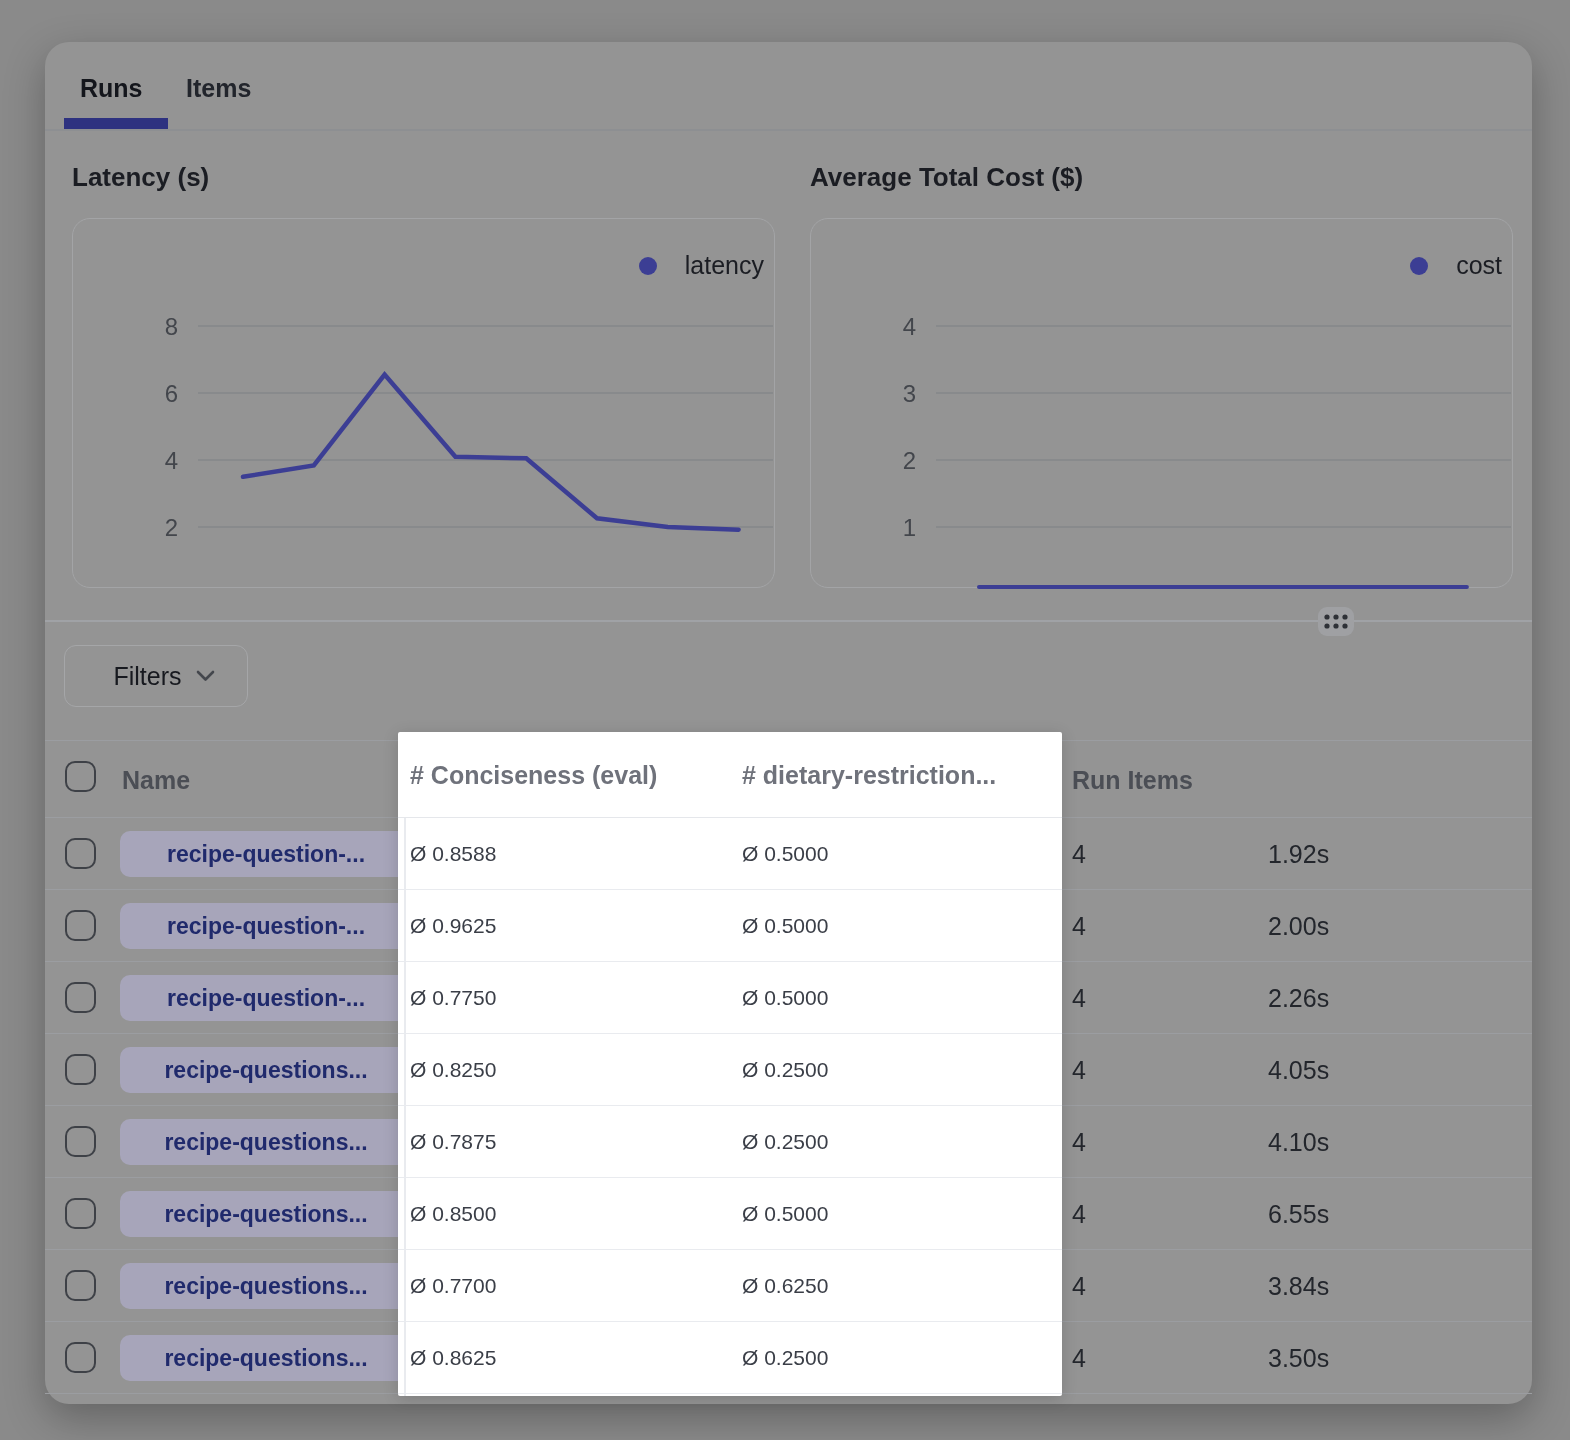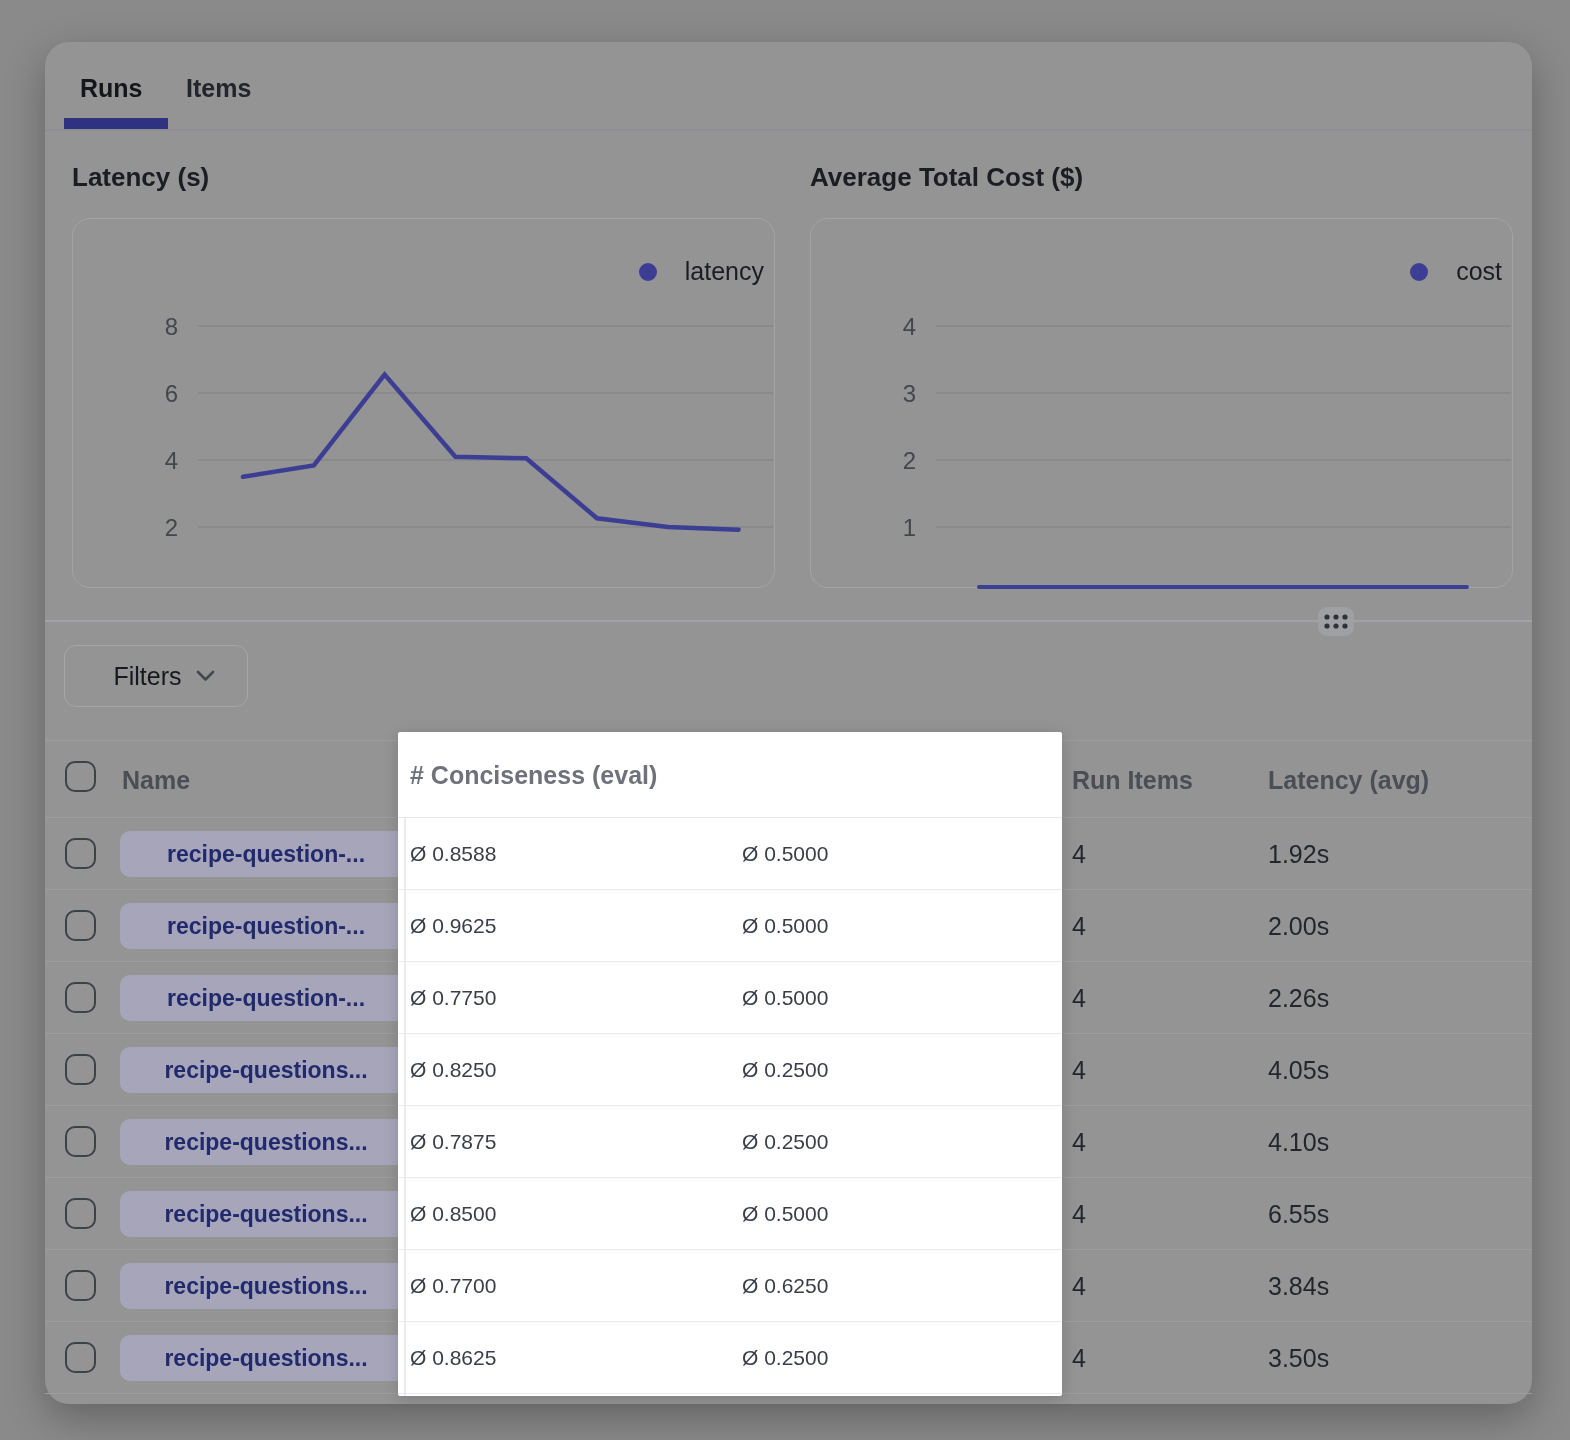--- a/index.html
+++ b/index.html
@@ -13,21 +13,21 @@
   .tab-items{left:141px;color:var(--tab-inactive-text);}
   .tab-underline{position:absolute;left:19px;top:76px;width:104px;height:11px;background:var(--tab-underline);}
   .tabs-border{position:absolute;left:0;top:87px;width:100%;height:1.5px;background:var(--tabs-border);}
   
   .chart-title{position:absolute;top:120px;font-size:26px;font-weight:600;color:var(--title-text);}
   .ct-left{left:27px;} .ct-right{left:765px;}
   .chart-panel{position:absolute;top:176px;width:703px;height:370px;border:1.5px solid var(--panel-border);
                border-radius:18px;}
   .cp-left{left:27px;} .cp-right{left:765px;}
   .chart-panel svg{position:absolute;left:0;top:0;}
-  .legend{position:absolute;top:38px;right:10px;display:flex;align-items:center;gap:28px;
+  .legend{position:absolute;top:32px;right:10px;display:flex;align-items:center;gap:28px;
           font-size:25px;color:var(--legend-text);}
   .legend .dot{width:18px;height:18px;border-radius:50%;background:var(--chart-line);}
   
   .section-divider{position:absolute;left:0;top:578px;width:100%;height:1.5px;background:var(--section-divider);}
   .grip{position:absolute;left:1273px;top:565px;width:36px;height:29px;border-radius:9px;
         background:var(--grip-bg);display:flex;align-items:center;justify-content:center;cursor:row-resize;}
   
   .filters-btn{position:absolute;left:19px;top:603px;width:184px;height:62px;border-radius:12px;
                border:1.5px solid var(--filters-border);background:transparent;display:flex;align-items:center;
                justify-content:center;gap:14px;font-size:25px;font-weight:500;color:var(--filters-text);cursor:pointer;padding-left:22px;}
@@ -127,21 +127,20 @@
       <svg width="19" height="12" viewBox="0 0 19 12">
         <polyline points="2,2 9.5,9.5 17,2" fill="none" stroke="#44474d" stroke-width="2.6" stroke-linecap="round" stroke-linejoin="round"></polyline>
       </svg>
     </button>
 
     <div class="table">
       <div class="thead">
         <span class="cb"></span>
         <span class="th th-name">Name</span>
         <span class="th th-run">Run Items</span>
-        <span class="th th-lat">Latency (avg)</span>
       </div>
       <div id="rows">
           <div class="t-row">
             <span class="cb"></span>
             <span class="badge">recipe-question-...</span>
             <span class="cell run">4</span>
             <span class="cell lat">1.92s</span>
           </div>
           <div class="t-row">
             <span class="cb"></span>
@@ -184,20 +183,21 @@
             <span class="badge">recipe-questions...</span>
             <span class="cell run">4</span>
             <span class="cell lat">3.50s</span>
           </div>
         </div>
     </div>
 
     <div class="spotlight">
       <div class="sp-head">
         <span class="sp-th sp-c1"># Conciseness (eval)</span>
+        <span class="sp-th sp-c2"># dietary-restriction...</span>
       </div>
       <div id="sprows">
           <div class="sp-row">
             <span class="sp-cell sp-c1">Ø 0.8588</span>
             <span class="sp-cell sp-c2">Ø 0.5000</span>
           </div>
           <div class="sp-row">
             <span class="sp-cell sp-c1">Ø 0.9625</span>
             <span class="sp-cell sp-c2">Ø 0.5000</span>
           </div>

